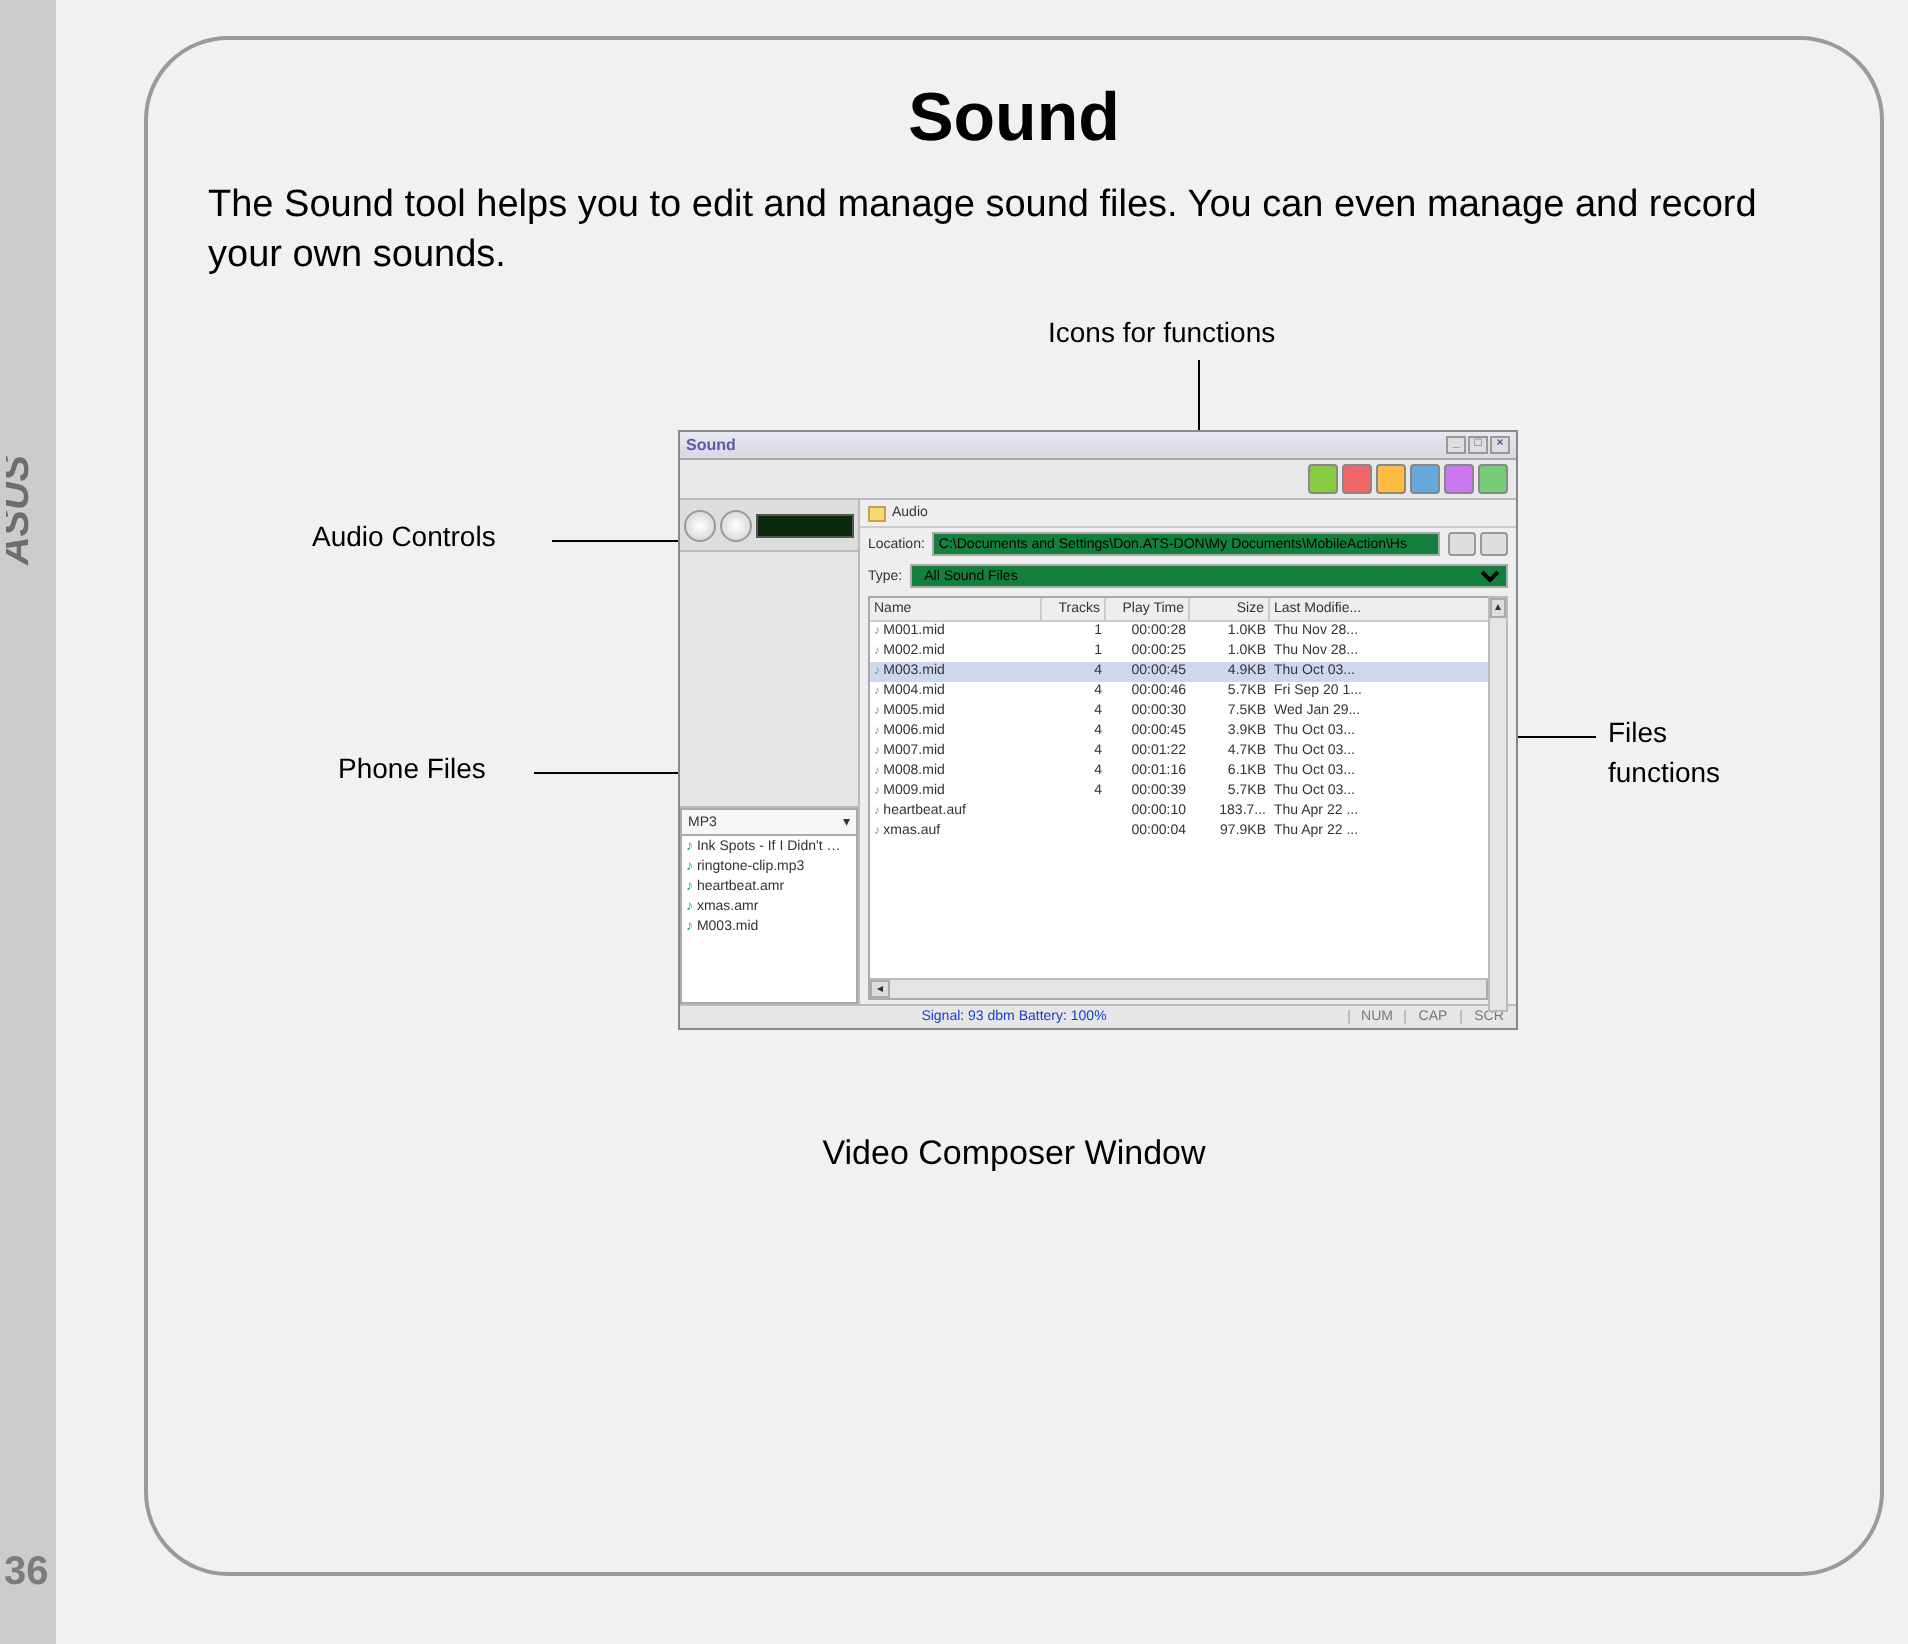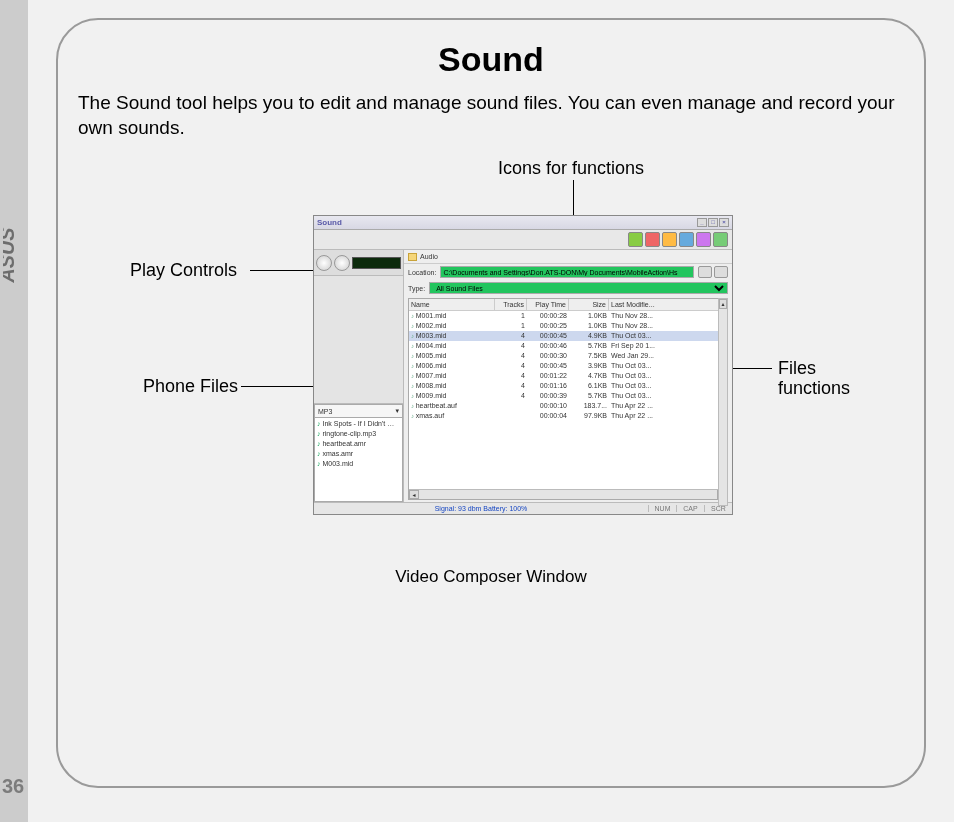--- a/index.html
+++ b/index.html
@@ -38,27 +38,27 @@
   .page-number {
     position: absolute;
     left: 2px;
     bottom: 24px;
     color: #7c7c7c;
     font-size: 20px;
     font-weight: bold;
   }
   .main-frame {
     position: absolute;
-    left: 56px;
+    left: 72px;
     top: 18px;
     width: 870px;
     height: 770px;
     border: 2px solid #9a9a9a;
     border-radius: 42px;
-    padding: 20px 20px;
+    padding: 20px 30px;
     background: #f1f1f1;
   }
   h1.title {
     text-align: center;
     font-size: 34px;
     font-weight: bold;
     color: #000;
     margin-bottom: 12px;
   }
   .body-text {
@@ -69,21 +69,21 @@
   }
   .diagram-area {
     position: relative;
     width: 100%;
     height: 400px;
     margin-top: 10px;
     margin-bottom: 8px;
   }
   .callout {
     position: absolute;
-    font-size: 18px;
+    font-size: 14px;
     color: #000;
   }
   .callout-line {
     position: absolute;
     background: #000;
   }
   
   .app-window {
     position: absolute;
     left: 235px;
@@ -219,21 +219,21 @@
     align-items:center;
     gap:4px;
     padding:0 4px;
     font-size:7px;
   }
   .loc-row input,.type-row select {
     flex:1;
     height:12px;
     font-size:7px;
     border:1px solid #aaa;
-    background:#22c55e;
+    background:#15803d;
     padding:0 2px;
   }
   .loc-btns { display:flex; gap:2px;}
   .loc-btn {
     width:14px;height:12px;border:1px solid #999;background:#ddd;border-radius:2px;
   }
   .file-table {
     flex:1;
     background:#fff;
     margin:2px 4px;
@@ -308,21 +308,21 @@
 
 <div class="main-frame">
   <h1 class="title">Sound</h1>
   <p class="body-text">The Sound tool helps you to edit and manage sound files. You can even manage and record your own sounds.</p>
 
   <div class="diagram-area">
 
     <div class="callout" style="left:420px;top:8px;">Icons for functions</div>
     <div class="callout-line" style="left:495px;top:30px;width:1px;height:42px;"></div>
 
-    <div class="callout" style="left:52px;top:110px;">Play Controls</div>
+    <div class="callout" style="left:52px;top:110px;">Audio Controls</div>
     <div class="callout-line" style="left:172px;top:120px;width:70px;height:1px;"></div>
 
     <div class="callout" style="left:65px;top:226px;">Phone Files</div>
     <div class="callout-line" style="left:163px;top:236px;width:80px;height:1px;"></div>
 
     <div class="callout" style="left:700px;top:208px;">Files</div>
     <div class="callout" style="left:700px;top:228px;">functions</div>
     <div class="callout-line" style="left:628px;top:218px;width:66px;height:1px;"></div>
 
     <div class="app-window">

